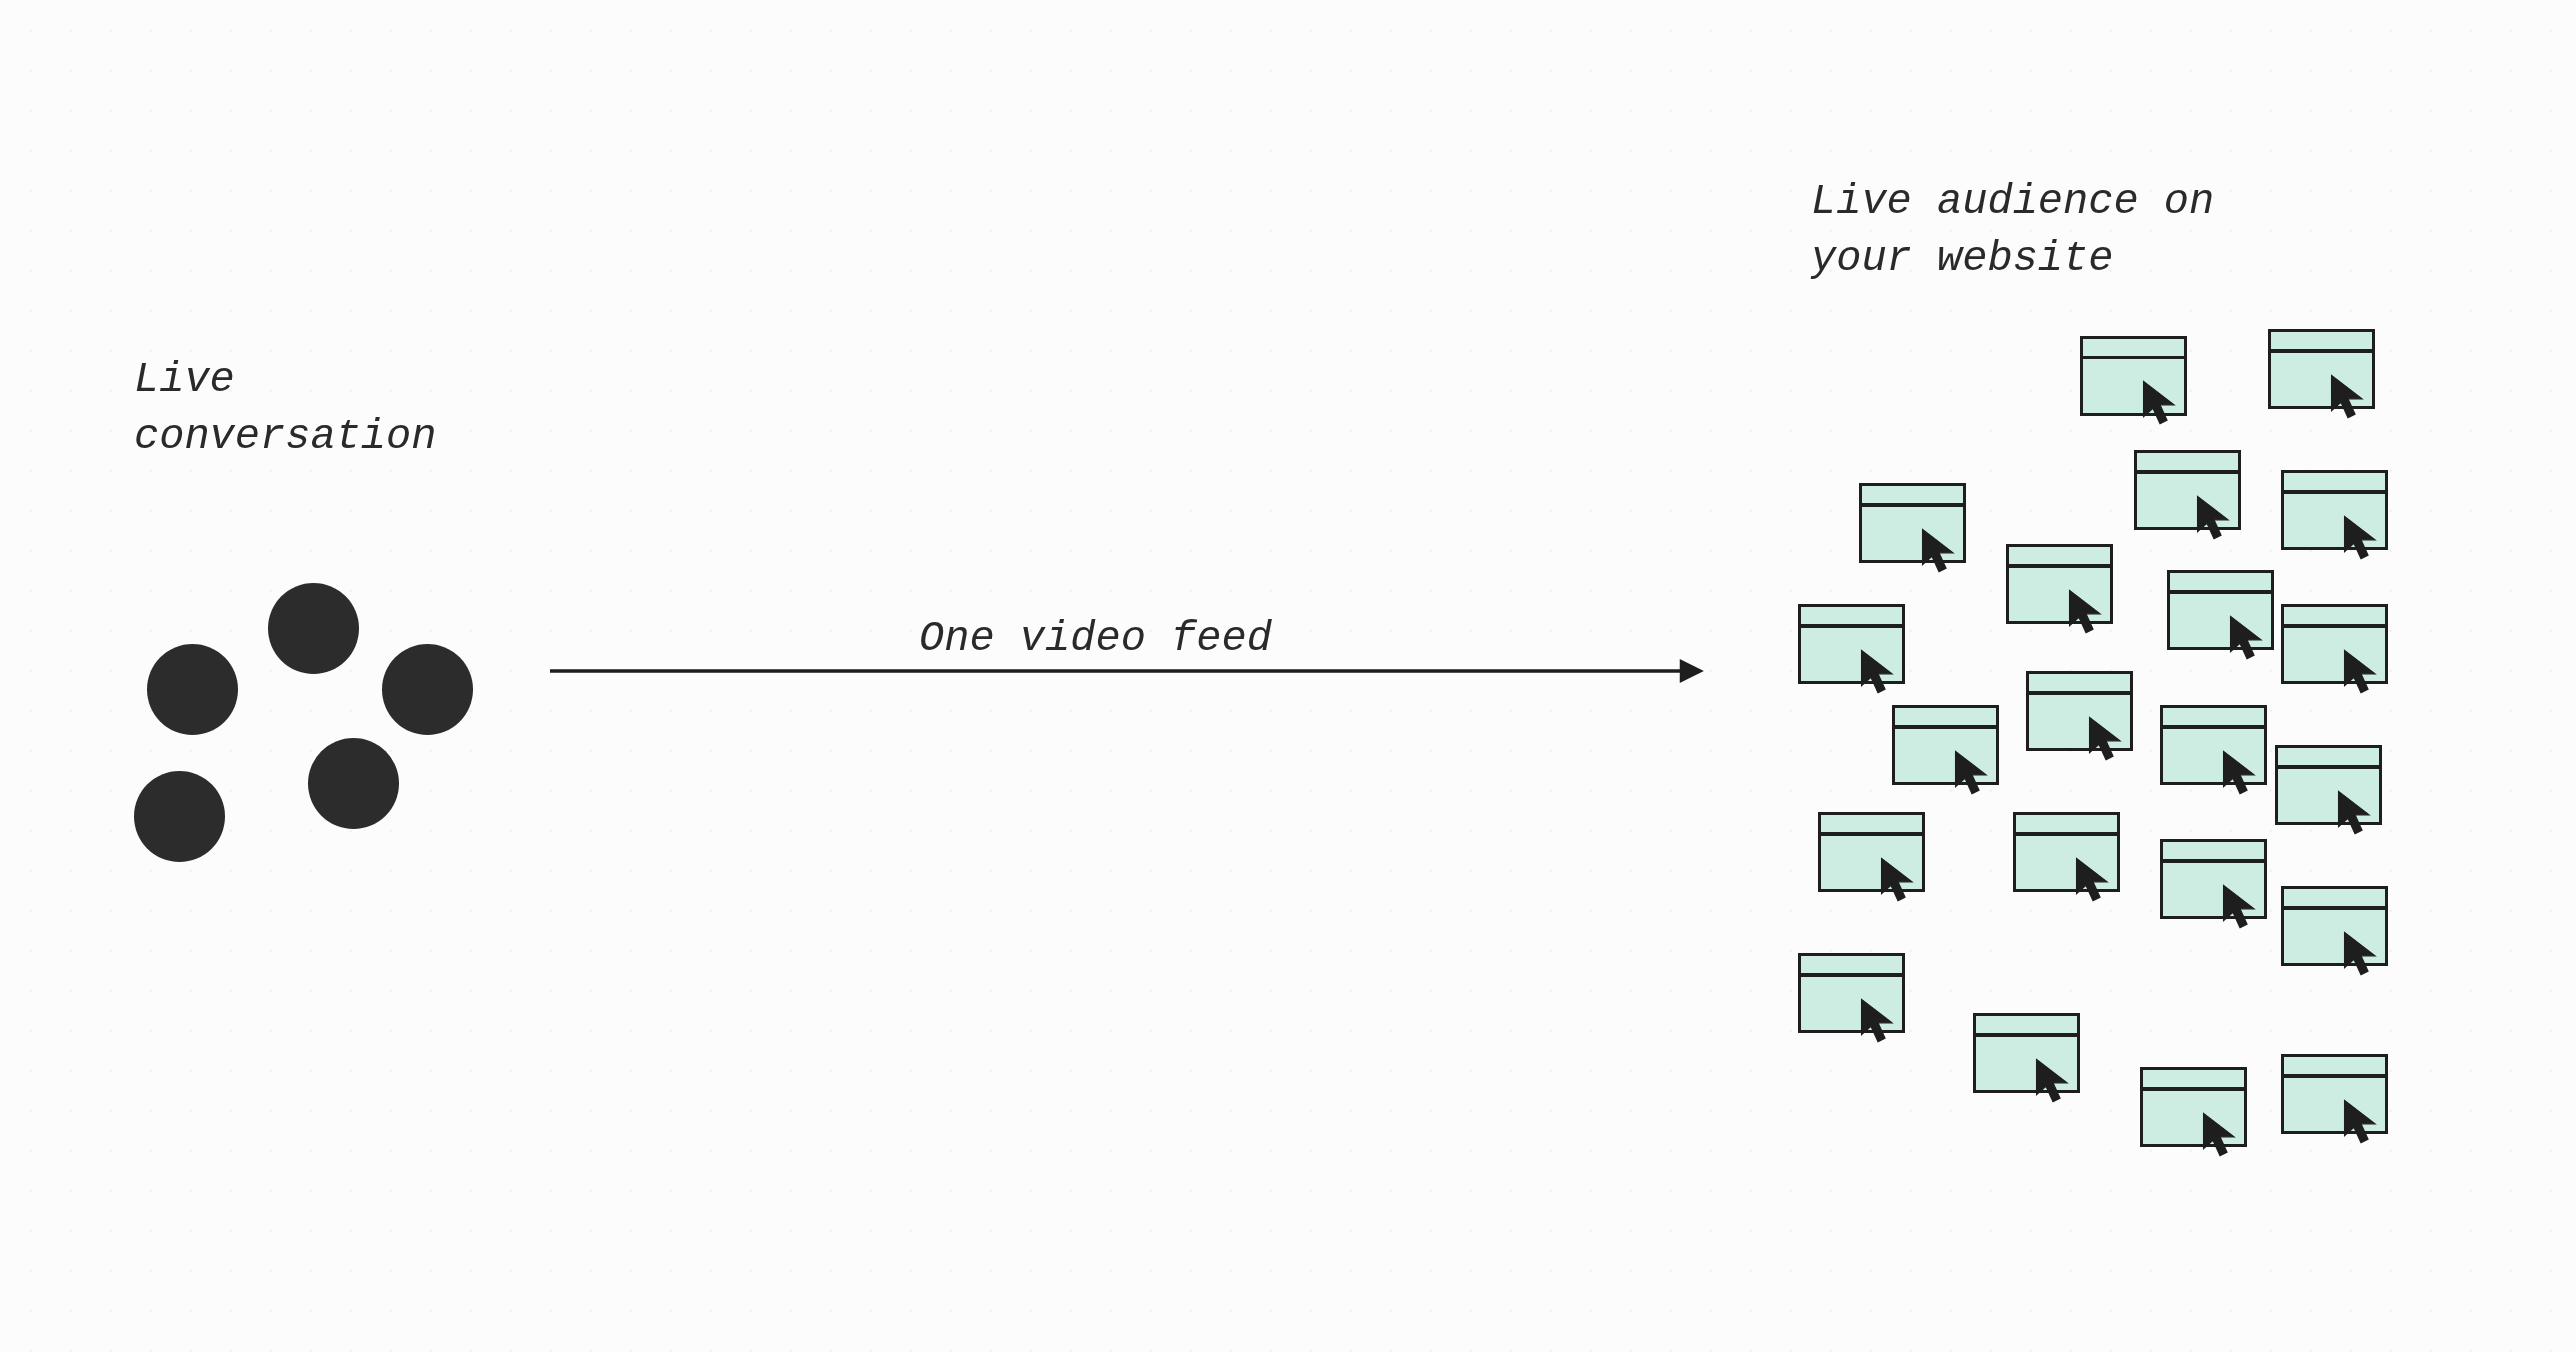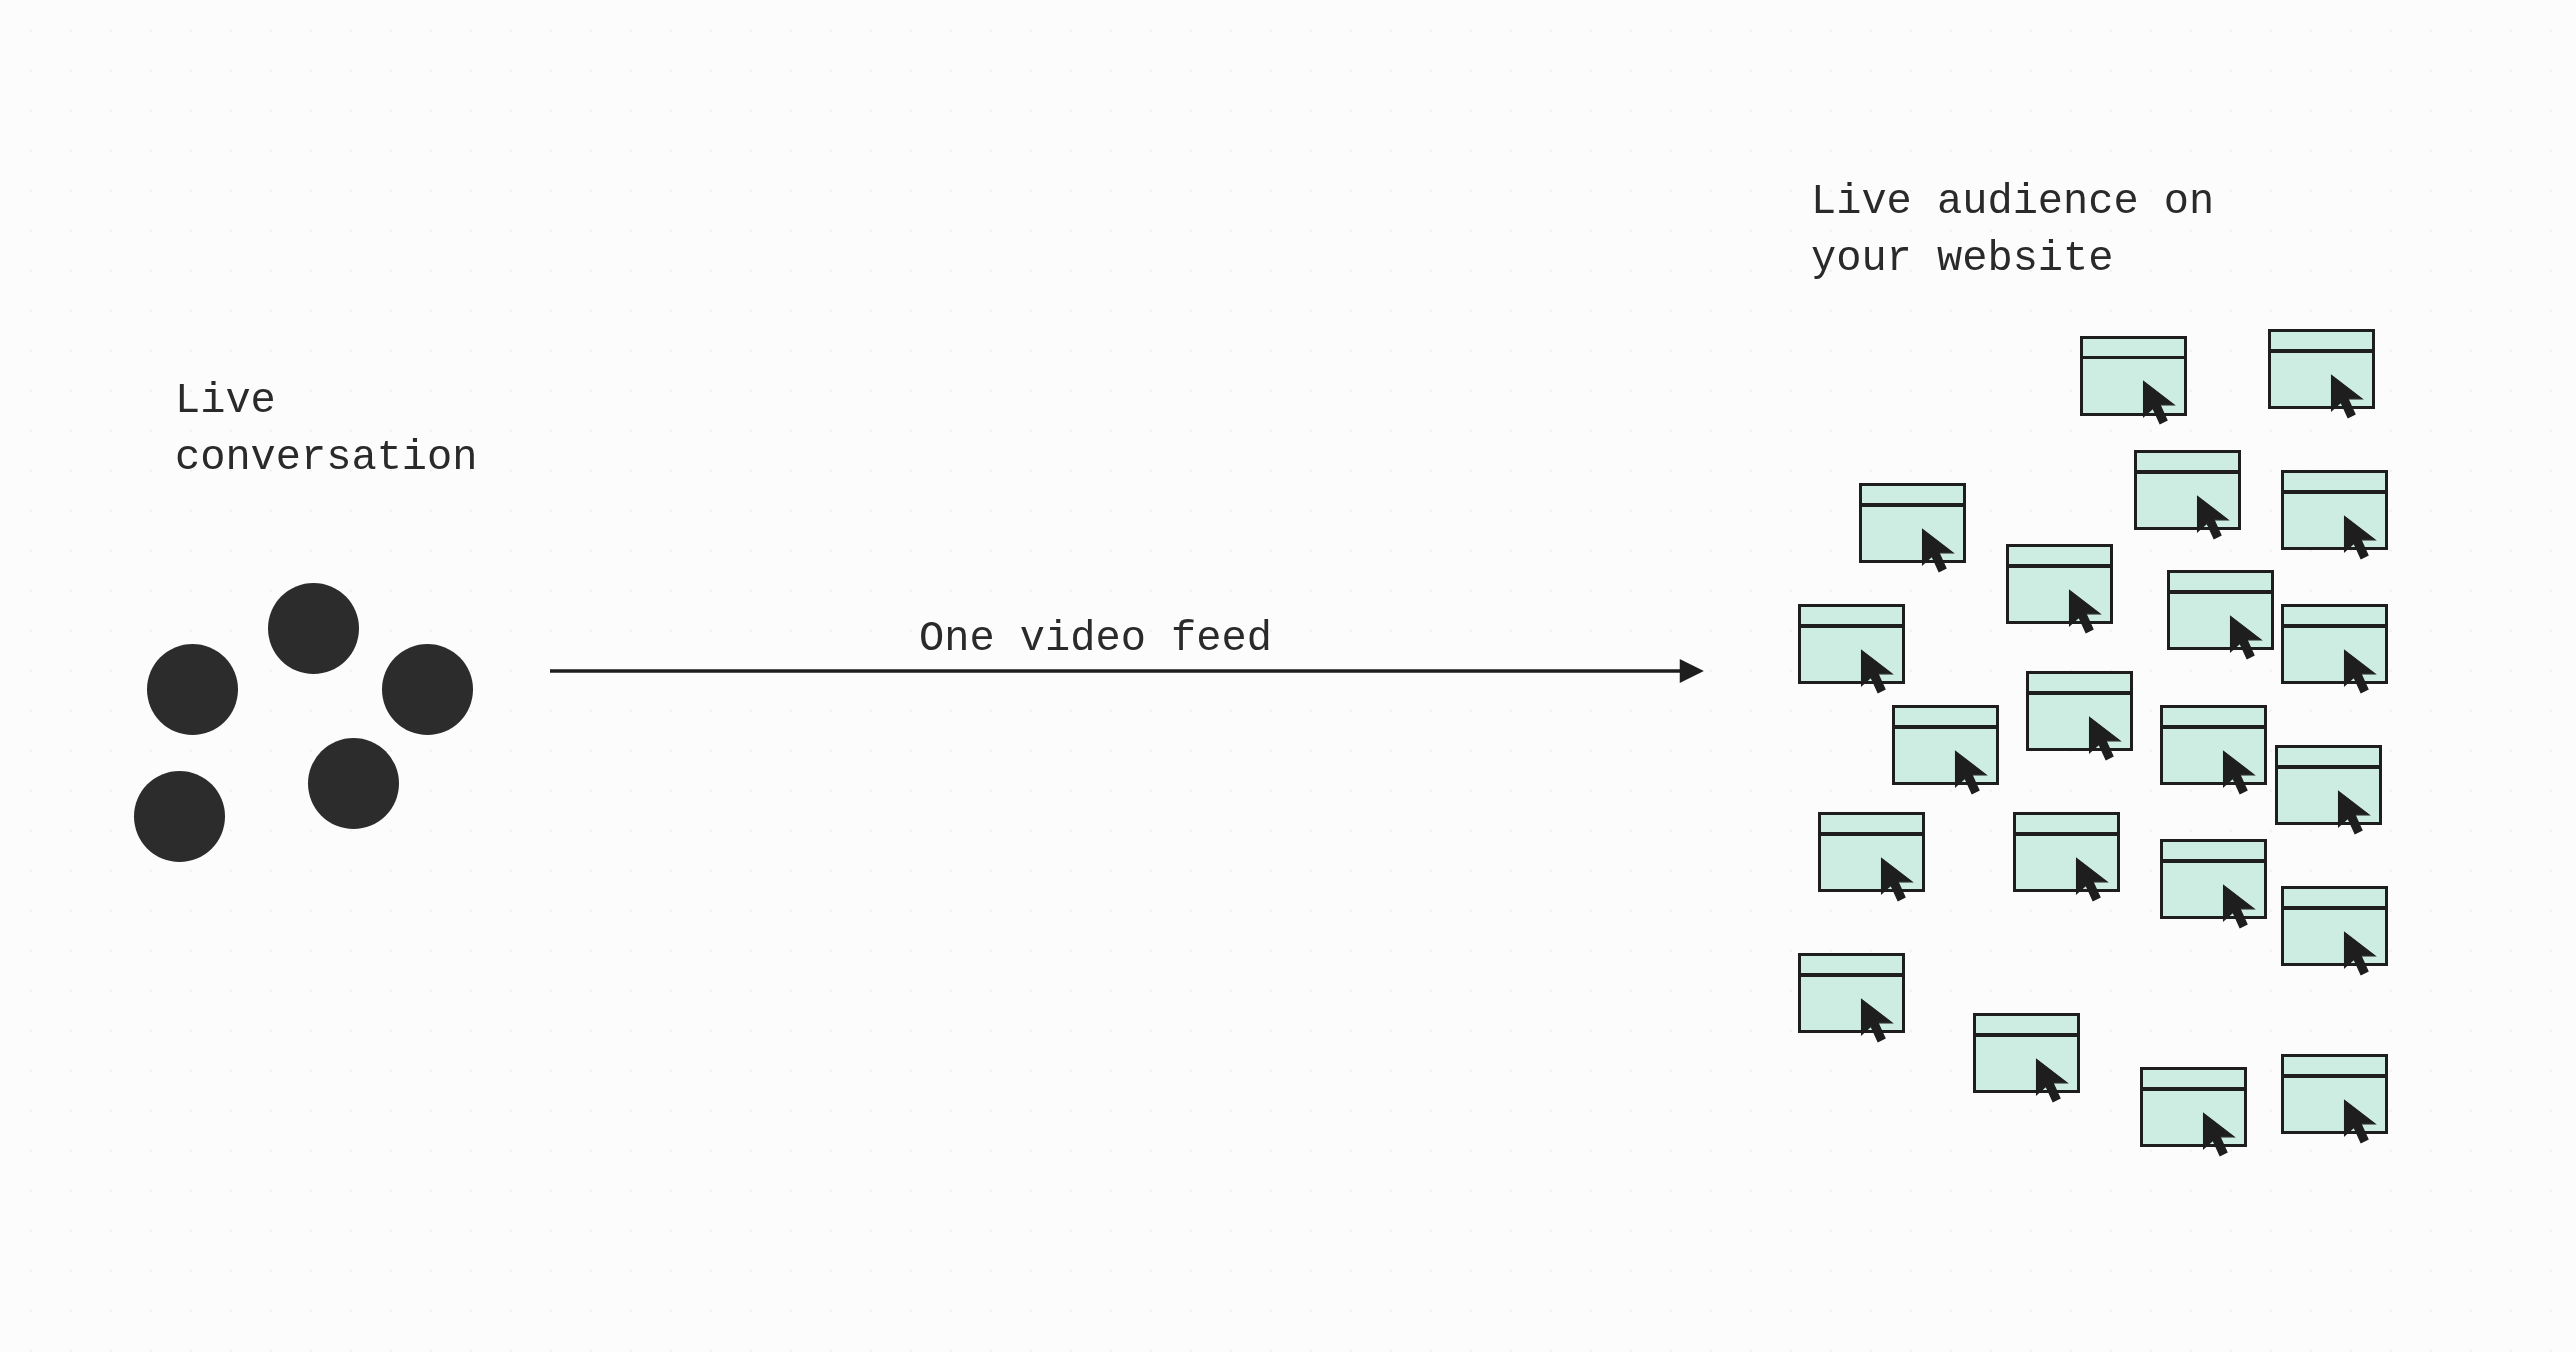--- a/index.html
+++ b/index.html
@@ -19,22 +19,23 @@
     background-image: radial-gradient(circle, rgba(0,0,0,0.06) 1.3px, transparent 1.3px);
     background-size: 40px 40px;
     background-position: 10.7px 10.7px;
   }
   .label {
     position: absolute;
     font-size: 42px;
     color: #2a2a2a;
     line-height: 1.35;
     white-space: pre;
-  }
-  #left-label  { left: 134px;  top: 373px; margin-left: 41px; }
+    font-style: italic;
+  }
+  #left-label  { left: 134px;  top: 352px; }
   #mid-label   { left: 919px; top: 564px; margin-top: 47px; }
   #right-label { left: 1811px; top: 174px; }
 
   
   .dot-cluster {
     position: absolute;
     left: 107px;
     top: 570px;
     width: 416px;
     height: 349px;

